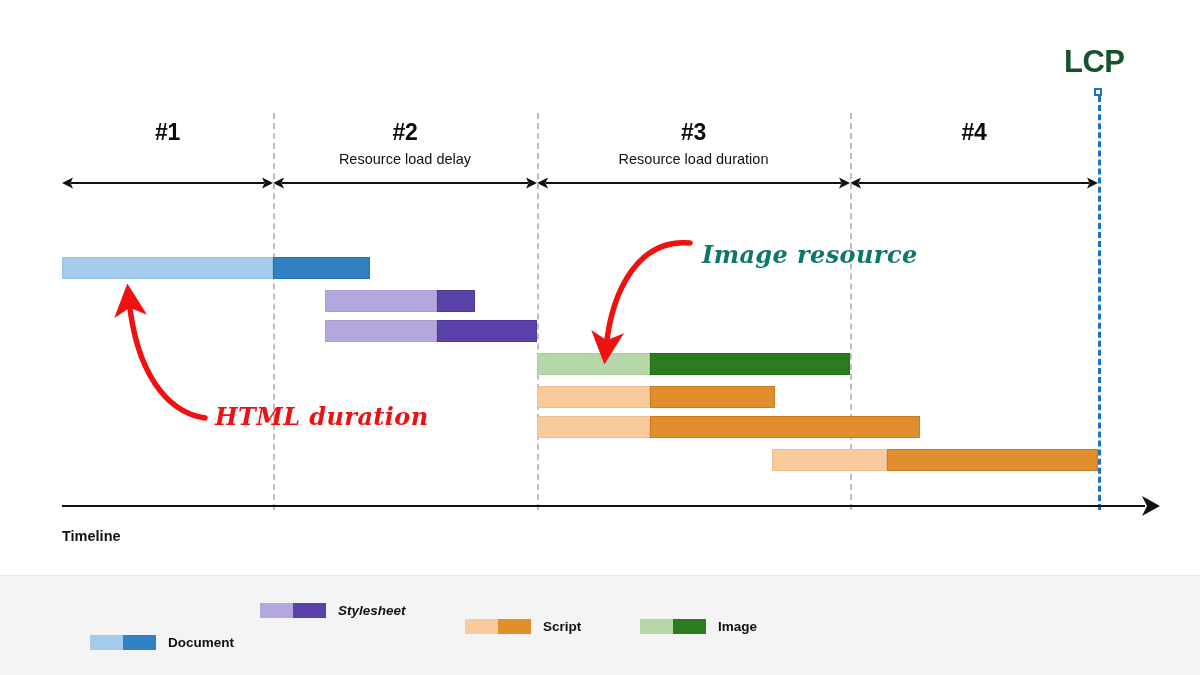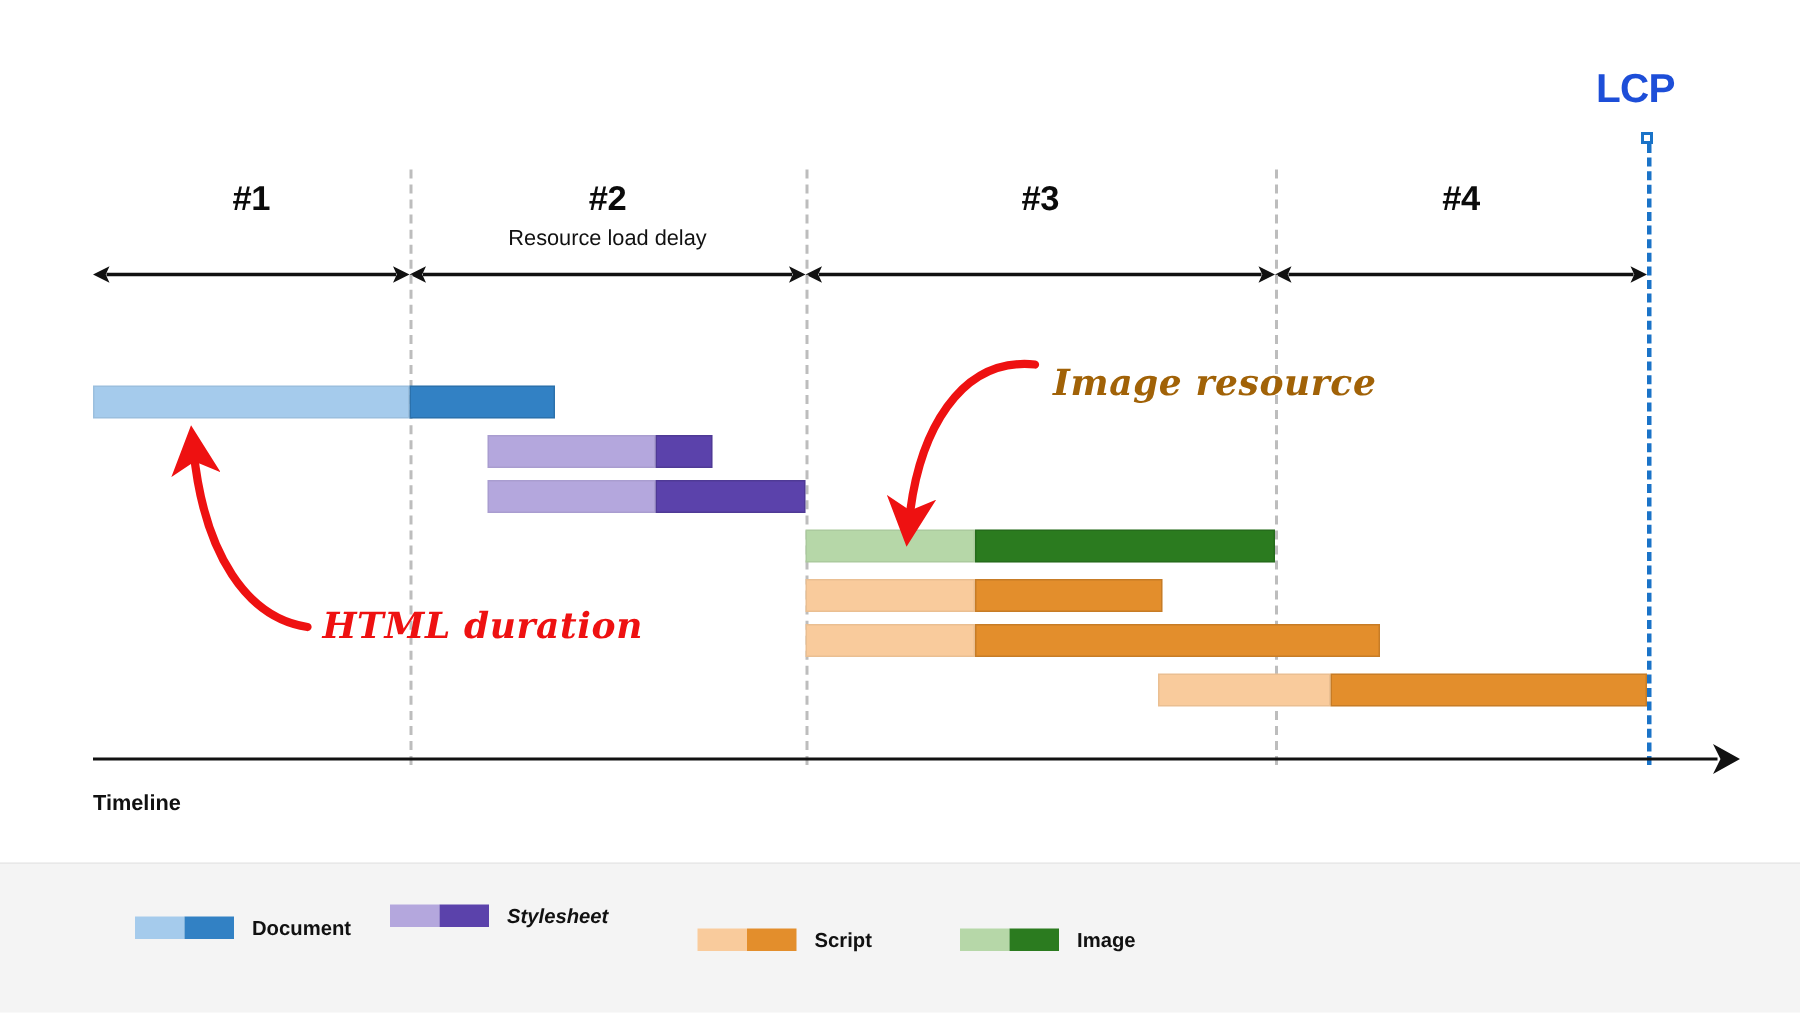--- a/index.html
+++ b/index.html
@@ -56,23 +56,23 @@
   .lcp-marker {
     position: absolute;
     width: 8px;
     height: 8px;
     background: #ffffff;
     border: 2px solid #1a73c8;
     box-sizing: border-box;
   }
   .lcp-text {
     position: absolute;
-    font-size: 27px;
-    font-weight: bold;
-    color: #1d4ed8;
+    font-size: 31px;
+    font-weight: bold;
+    color: #14532d;
     letter-spacing: -0.5px;
   }
 
   
   .arrow-row { position: absolute; height: 14px; }
 
   
   .bar {
     position: absolute;
     height: 22px;
@@ -146,20 +146,21 @@
   <div id="phase-headers">
       <div class="phase-col" style="left: 62px; width: 211px; top: 118px;">
         <div class="phase-num">#1</div>
       </div>
       <div class="phase-col" style="left: 273px; width: 264px; top: 118px;">
         <div class="phase-num">#2</div>
         <div class="phase-label">Resource load delay</div>
       </div>
       <div class="phase-col" style="left: 537px; width: 313px; top: 118px;">
         <div class="phase-num">#3</div>
+        <div class="phase-label">Resource load duration</div>
       </div>
       <div class="phase-col" style="left: 850px; width: 248px; top: 118px;">
         <div class="phase-num">#4</div>
       </div>
     </div>
 
   <div id="phase-arrows">
       <div class="arrow-row" style="left: 62px; top: 176px; width: 211px;">
         <svg width="211" height="14">
           <line x1="9" y1="7" x2="202" y2="7" stroke="#111" stroke-width="2.2"></line>
@@ -231,32 +232,32 @@
     <defs>
       <marker id="redhead" markerWidth="6" markerHeight="6" refX="3" refY="3" orient="auto" markerUnits="strokeWidth">
         <path d="M0,0 L6,3 L0,6 L1.6,3 Z" fill="#ee1111"></path>
       </marker>
     </defs>
     <path d="M205,418 C165,412 136,370 129,300" stroke="#ee1111" stroke-width="5.5" fill="none" stroke-linecap="round" marker-end="url(#redhead)"></path>
     <path d="M690,243 C640,238 612,288 606,348" stroke="#ee1111" stroke-width="5.5" fill="none" stroke-linecap="round" marker-end="url(#redhead)"></path>
   </svg>
   <div id="annot-text">
       <div class="annot" style="left: 215px; top: 402px; color: rgb(238, 17, 17);">HTML duration</div>
-      <div class="annot" style="left: 702px; top: 240px; color: #a16207;">Image resource</div>
+      <div class="annot" style="left: 702px; top: 240px; color: #0f766e;">Image resource</div>
     </div>
 
   <div class="axis-line" id="axis-line" style="left: 62px; top: 505px; width: 1083px;"></div>
   <svg id="axis-arrow" width="40" height="20" style="position: absolute; left: 1142px; top: 496px;">
     <path d="M0,0 L18,10 L0,20 L5,10 Z" fill="#111111"></path>
   </svg>
   <div class="axis-label" id="axis-label" style="left: 62px; top: 528px;">Timeline</div>
 
   <div id="legend-band" style="top: 575px; height: 100px; background: rgb(244, 244, 244);">
     <div id="legend-items">
-        <div class="legend-item" style="left: 65px; top: 32px; padding-left: 25px;">
+        <div class="legend-item" style="left: 65px; top: 56px; padding-left: 25px;">
           <div class="legend-swatch">
             <div class="half" style="background: rgb(165, 203, 236);"></div>
             <div class="half" style="background: rgb(50, 129, 196);"></div>
           </div>
           <div class="legend-text">Document</div>
         </div>
         <div class="legend-item" style="left: 260px; top: 24px; font-style: italic;">
           <div class="legend-swatch">
             <div class="half" style="background: rgb(180, 167, 221);"></div>
             <div class="half" style="background: rgb(91, 66, 171);"></div>

